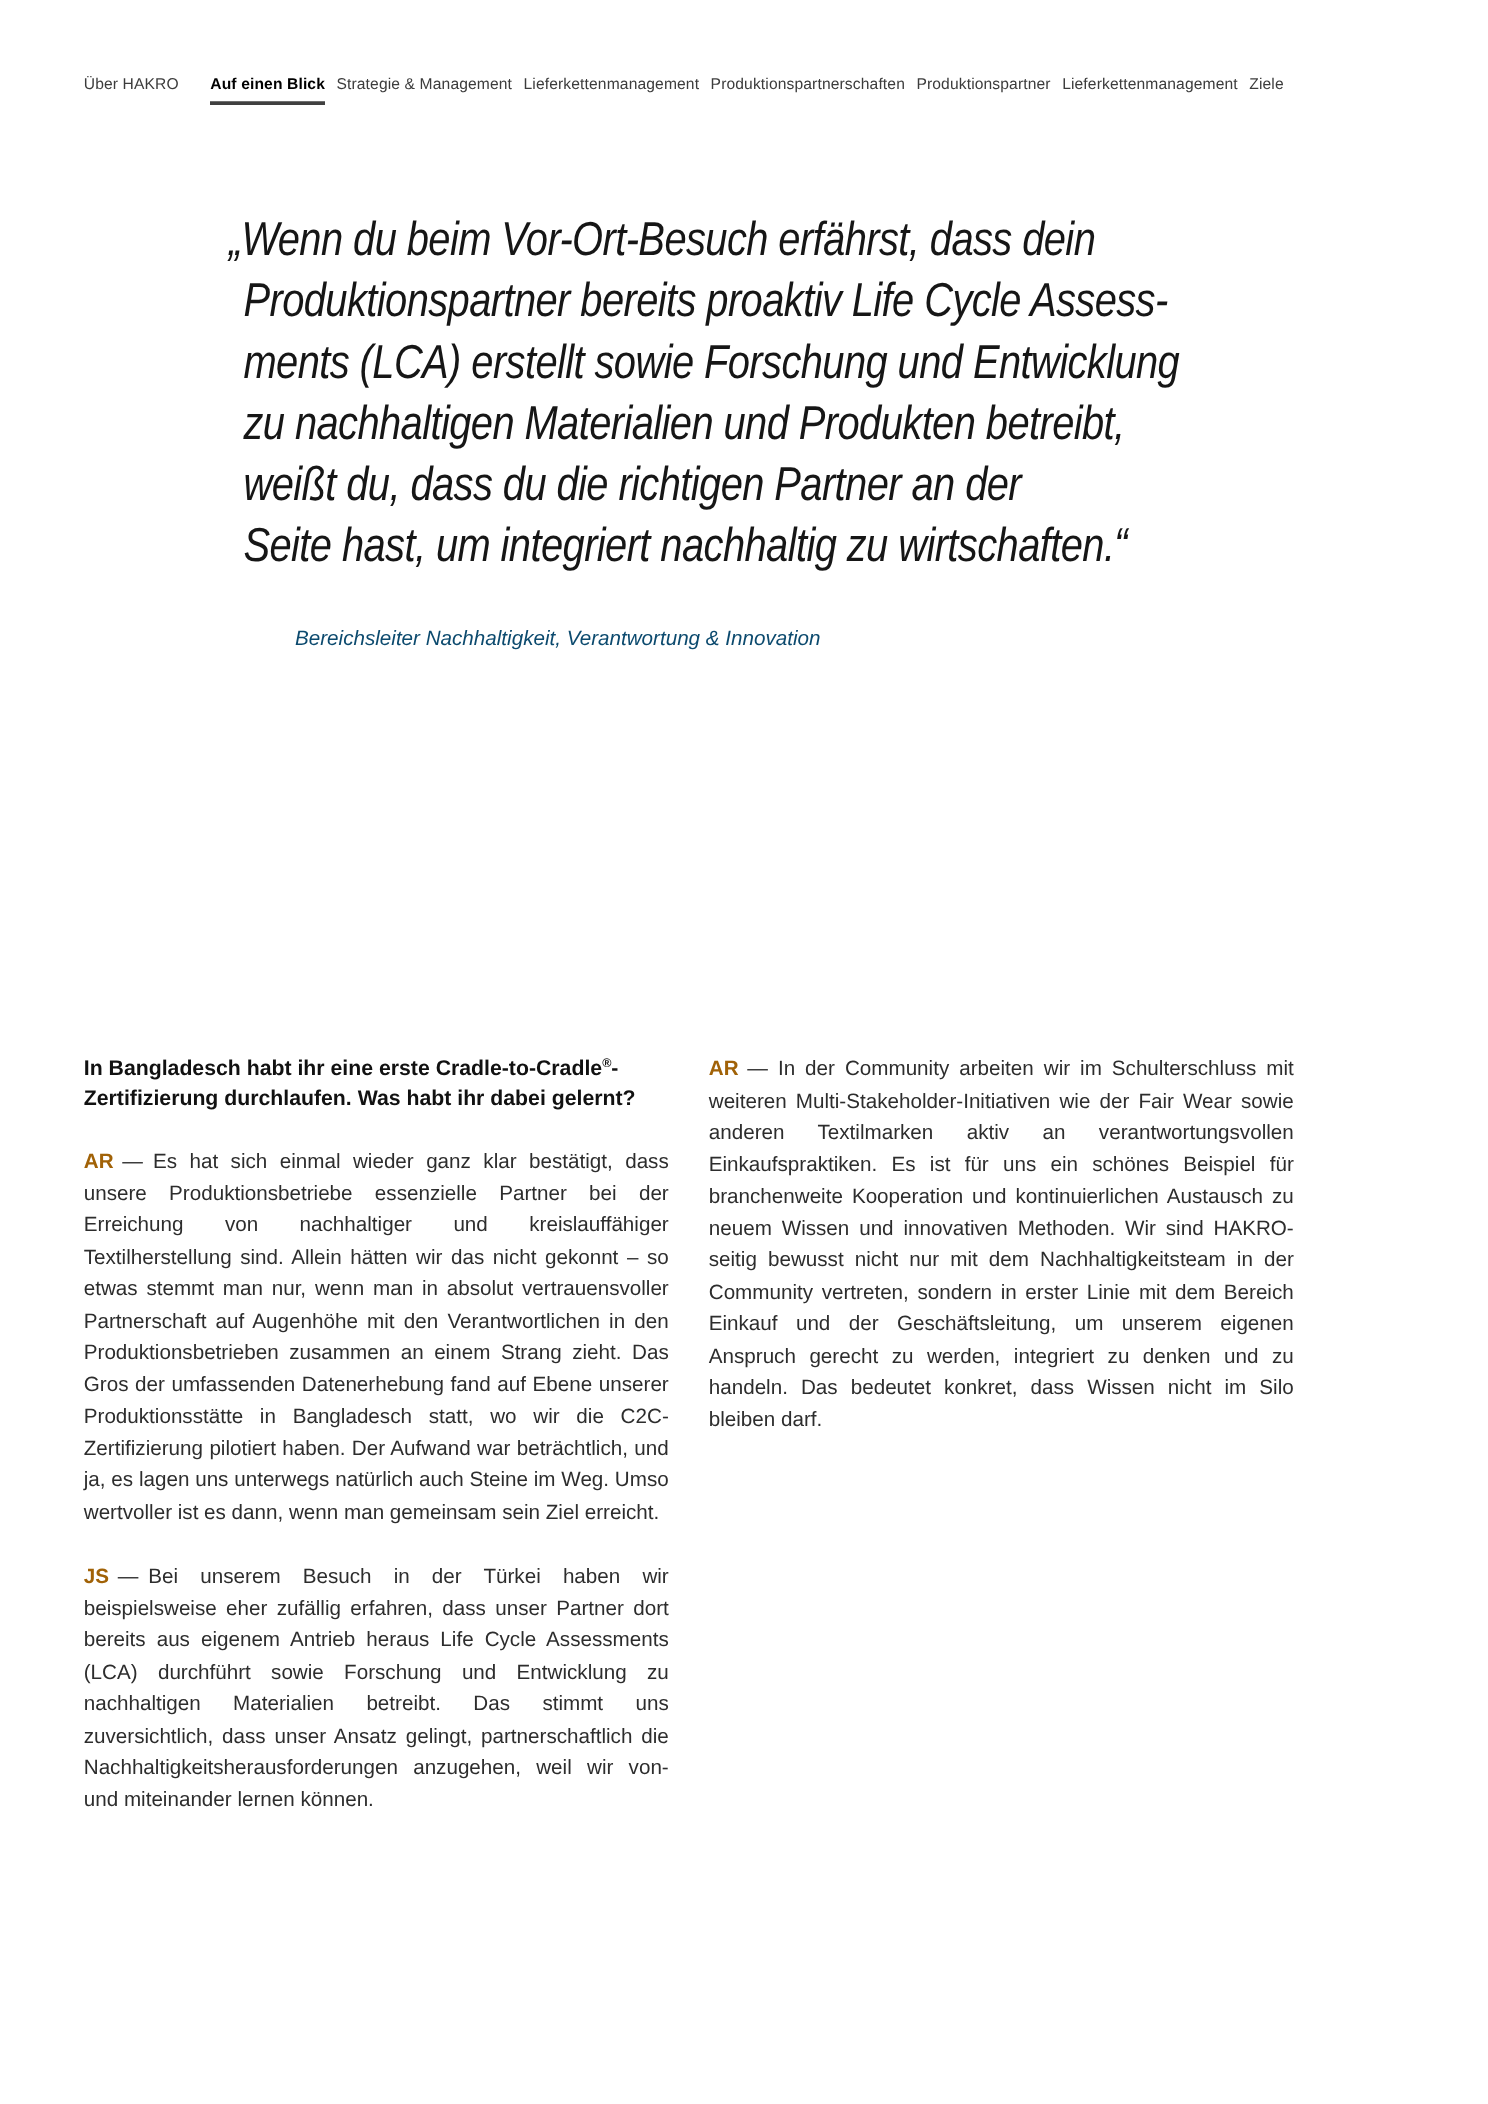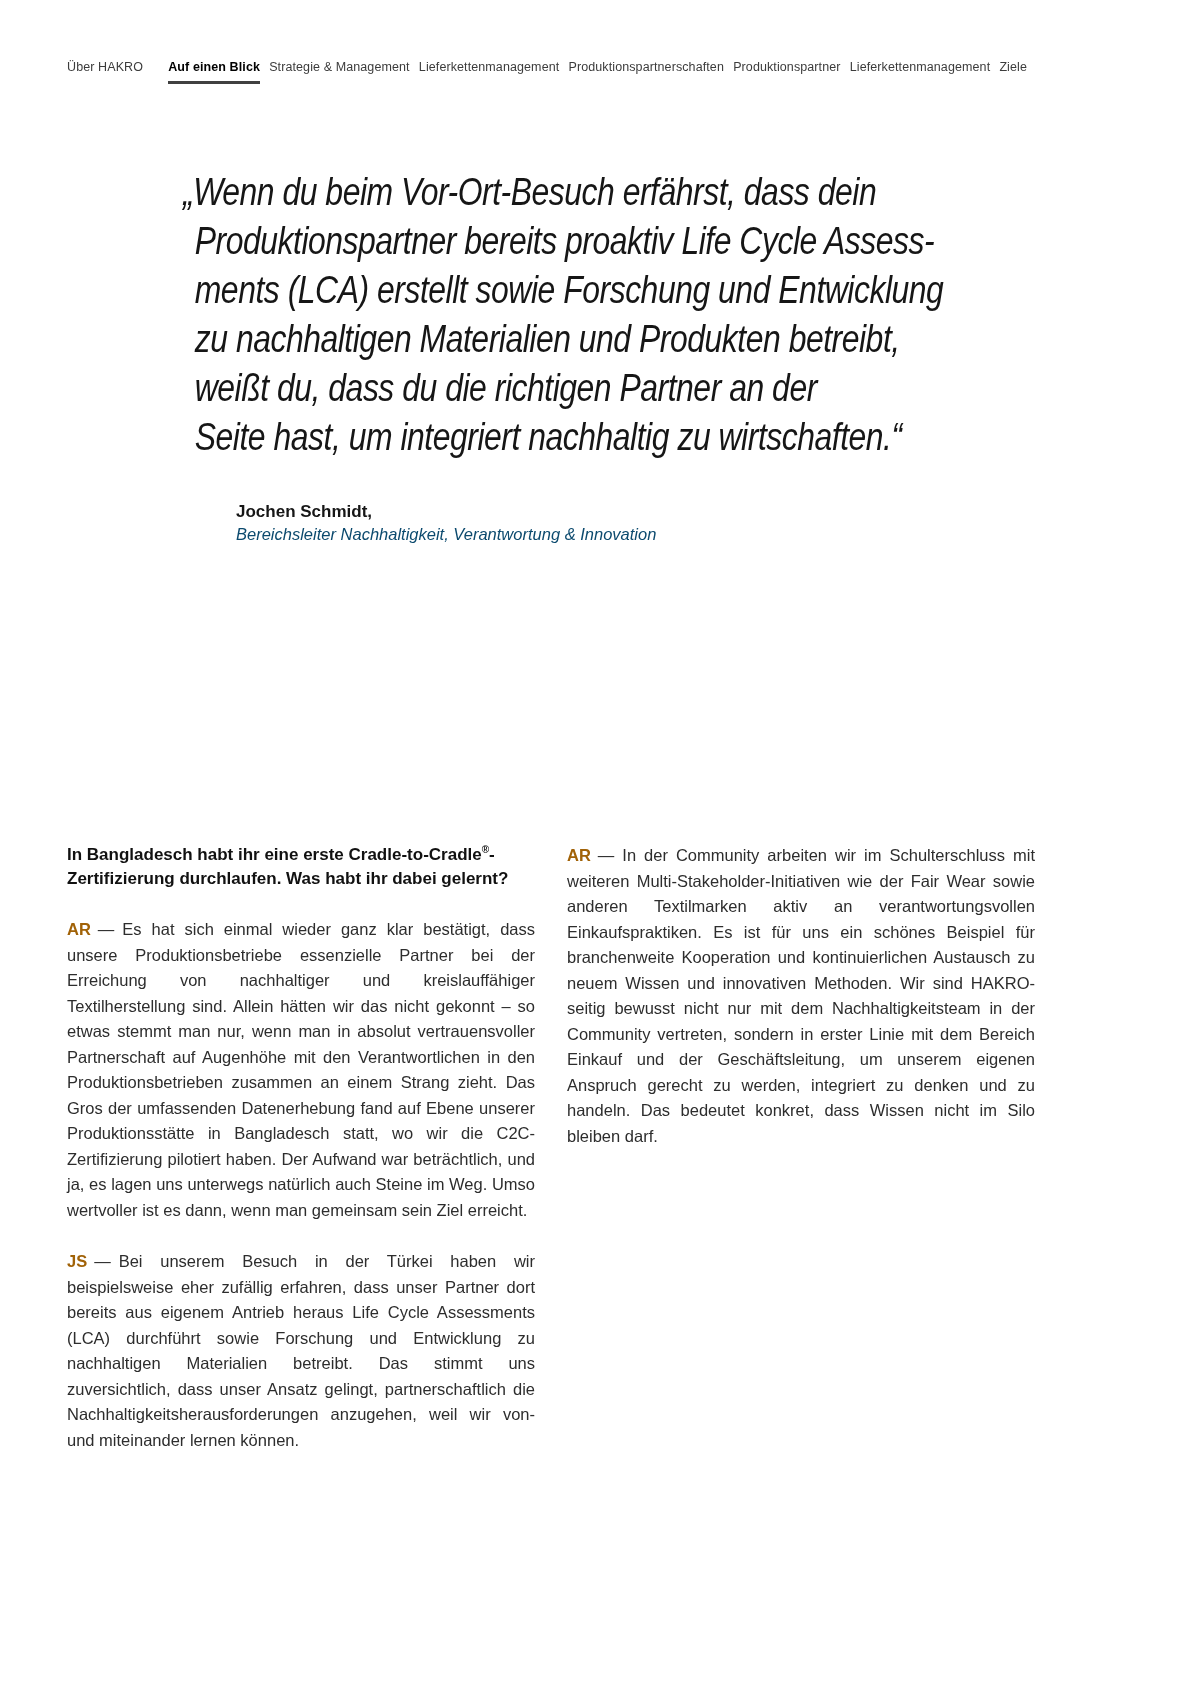--- a/index.html
+++ b/index.html
@@ -108,21 +108,20 @@
   <div class="quote-wrap">
     <blockquote class="pull-quote">„Wenn du beim Vor-Ort-Besuch erfährst, dass dein
 Produktionspartner bereits proaktiv Life Cycle Assess-
 ments (LCA) erstellt sowie Forschung und Entwicklung
 zu nachhaltigen Materialien und Produkten betreibt,
 weißt du, dass du die richtigen Partner an der
 Seite hast, um integriert nachhaltig zu wirtschaften.“</blockquote>
   </div>
 
   <div class="attribution">
-    <div class="author">Jochen Schmidt,</div>
     <div class="role">Bereichsleiter Nachhaltigkeit, Verantwortung &amp; Innovation</div>
   </div>
 
   <section class="qa">
 
     <div class="col">
       <h3><span>In Bangladesch habt ihr eine erste Cradle-to-Cradle</span><sup>®</sup><span>-Zertifizierung durchlaufen. Was habt ihr dabei gelernt?</span></h3>
 
       <p><strong class="speaker">AR</strong><span class="sep">—</span><span>Es hat sich einmal wieder ganz klar bestätigt, dass unsere Produktionsbetriebe essenzielle Partner bei der Erreichung von nachhaltiger und kreislauffähiger Textilherstellung sind. Allein hätten wir das nicht gekonnt – so etwas stemmt man nur, wenn man in absolut vertrauensvoller Partnerschaft auf Augenhöhe mit den Verantwortlichen in den Produktionsbetrieben zusammen an einem Strang zieht. Das Gros der umfassenden Datenerhebung fand auf Ebene unserer Produktionsstätte in Bangladesch statt, wo wir die C2C-Zertifizierung pilotiert haben. Der Aufwand war beträchtlich, und ja, es lagen uns unterwegs natürlich auch Steine im Weg. Umso wertvoller ist es dann, wenn man gemeinsam sein Ziel erreicht.</span></p>
 

